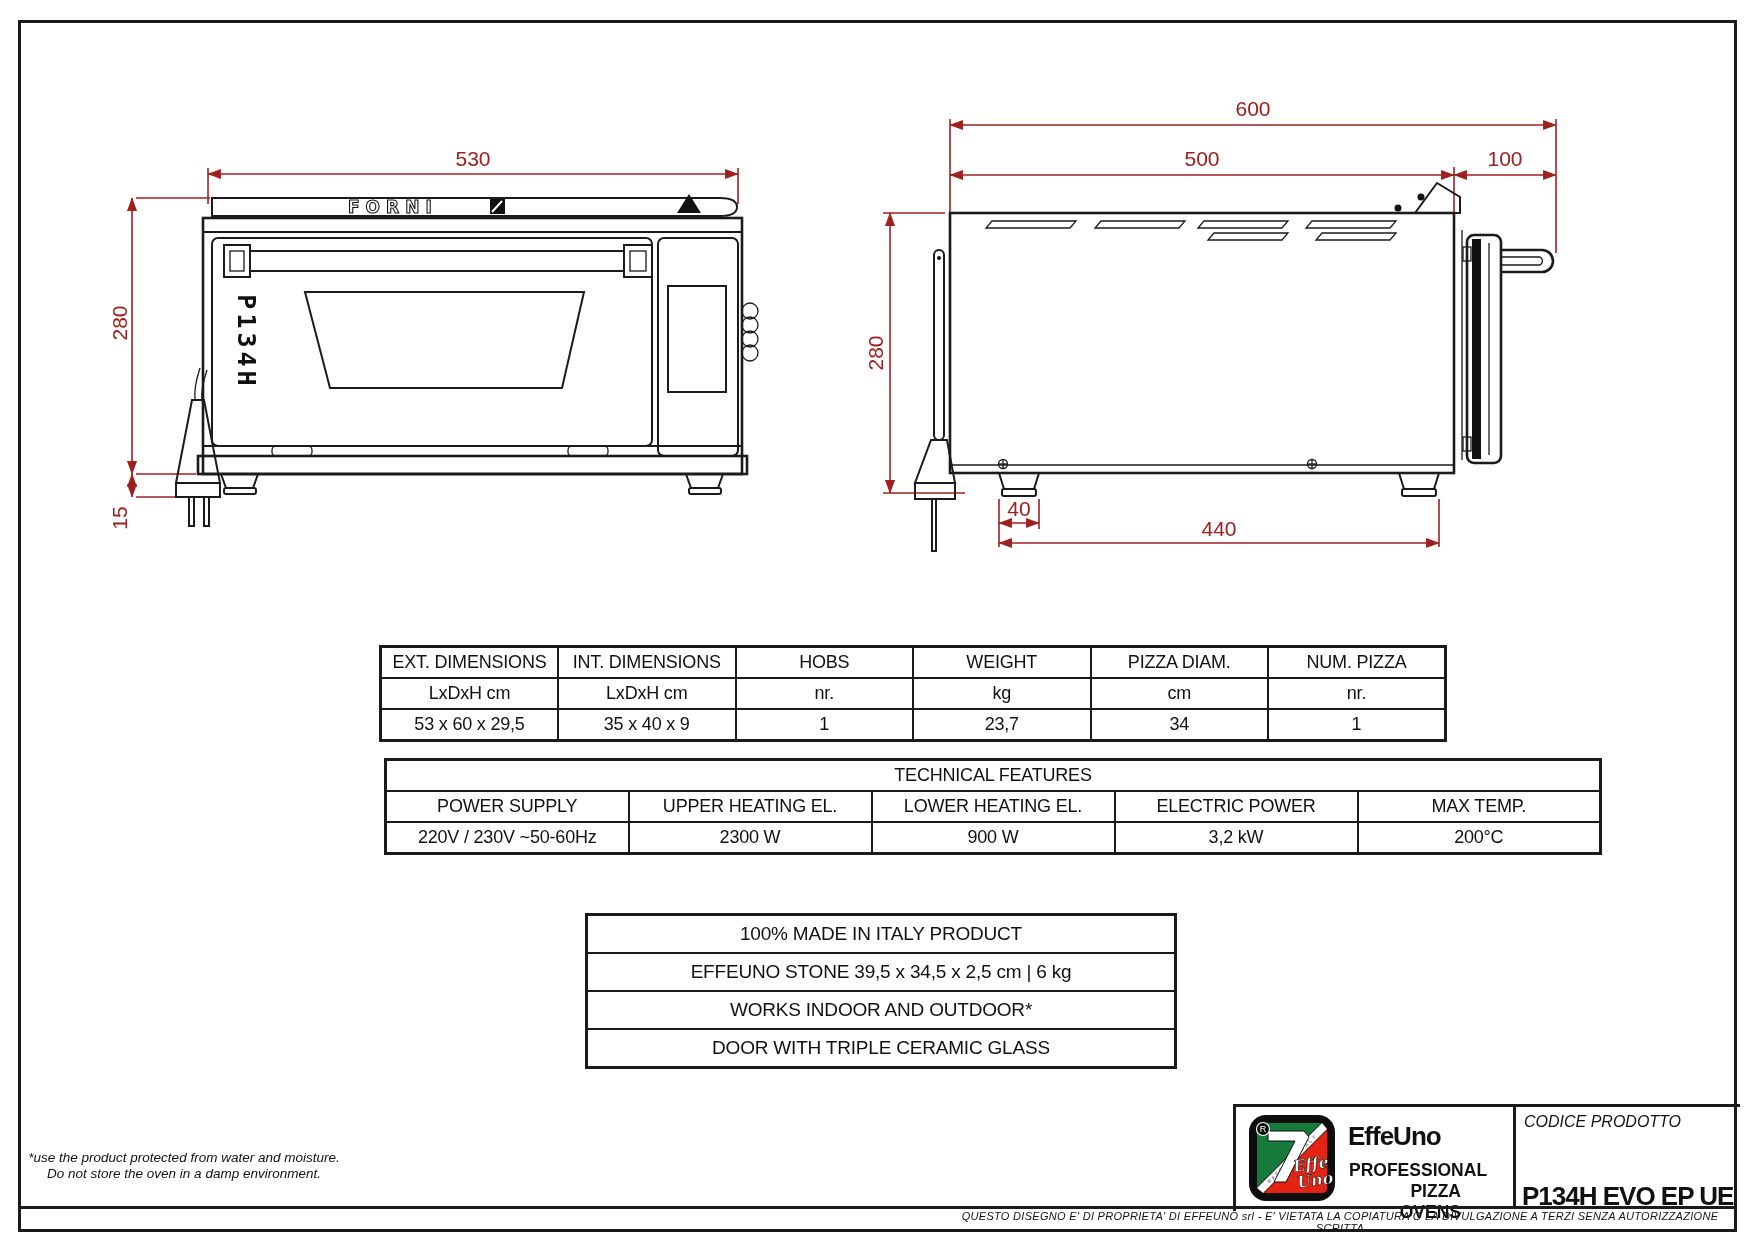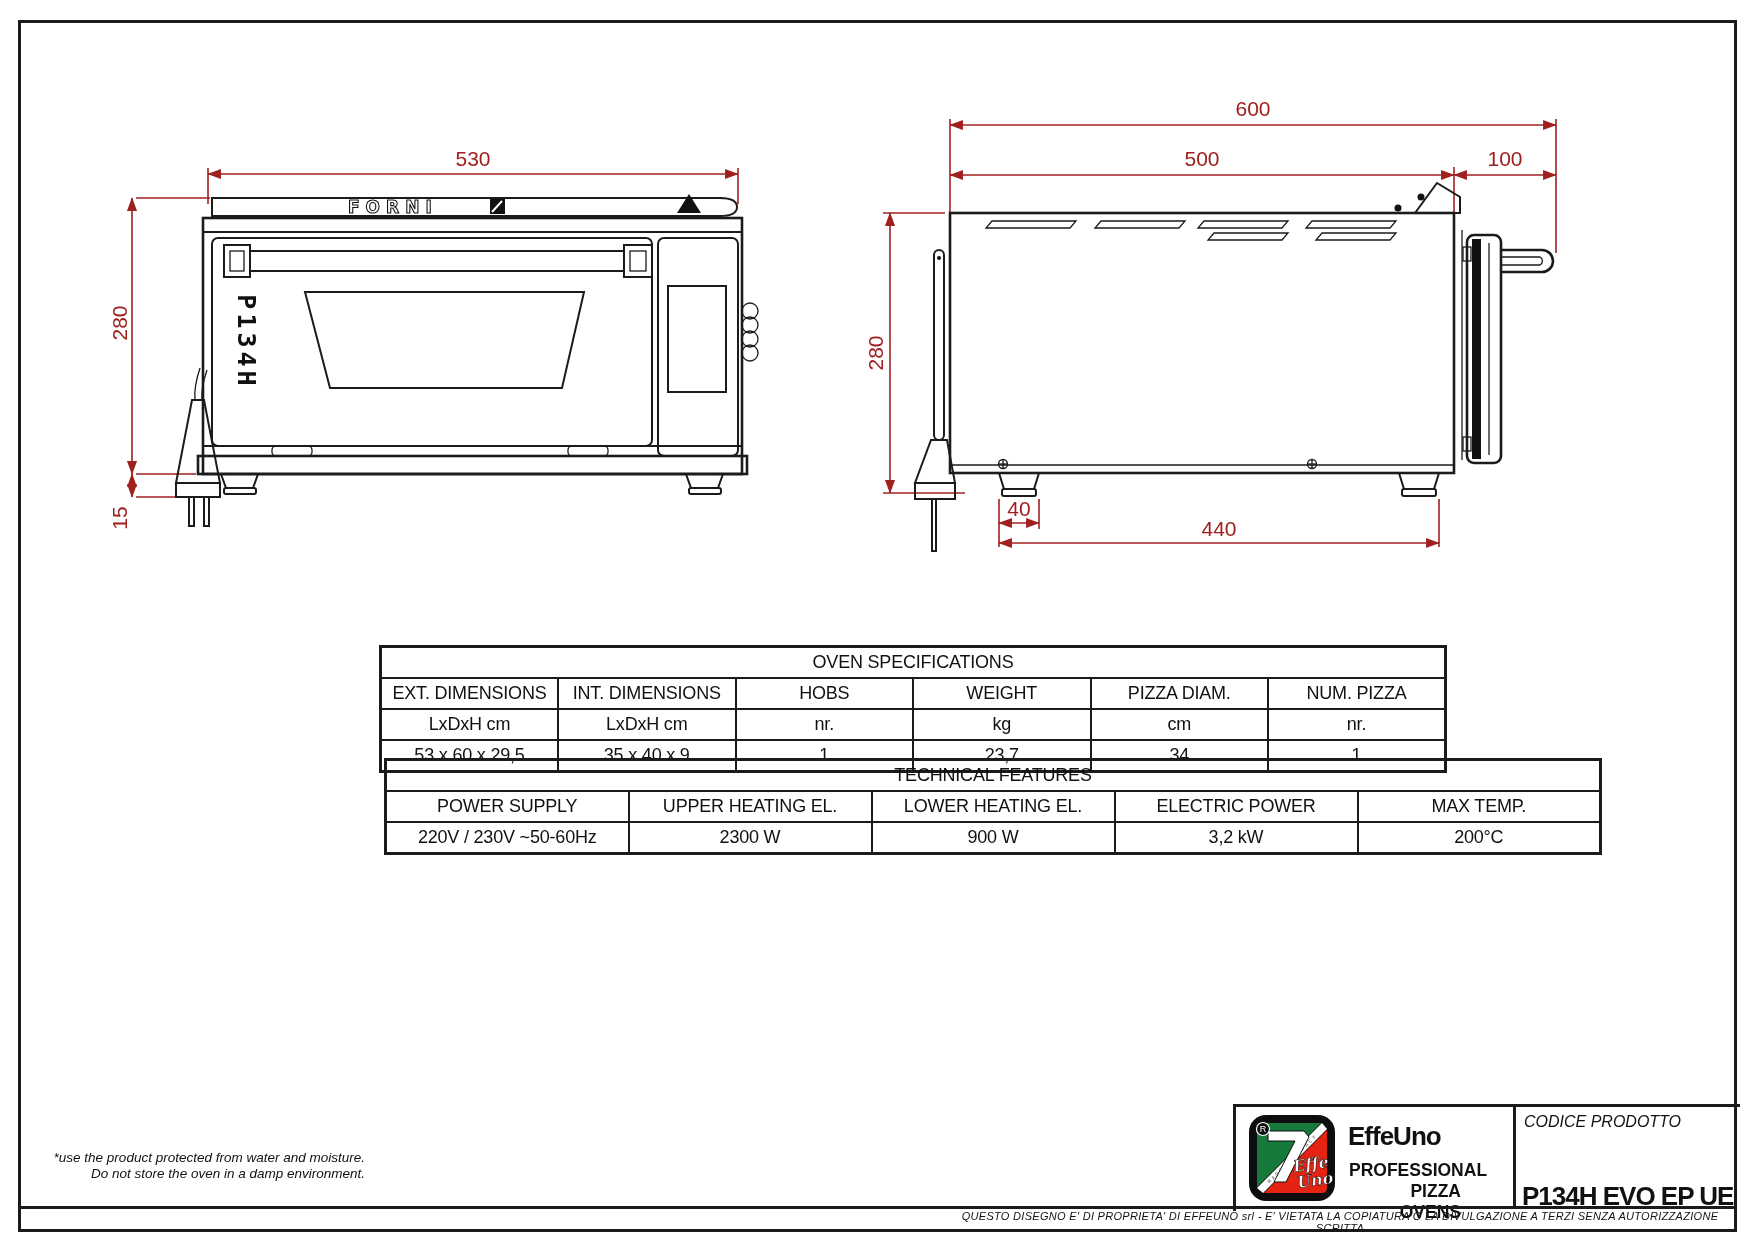--- a/index.html
+++ b/index.html
@@ -8,21 +8,21 @@
   .abs{position:absolute;}
   .frame{left:18px;top:20px;width:1713px;height:1206px;border:3px solid #1b1b1b;}
   .bottom-rule{left:18px;top:1206px;width:1719px;height:3px;background:#1b1b1b;}
 
   table.grid{border-collapse:collapse;table-layout:fixed;border:3px solid #1b1b1b;}
   table.grid td{border:2px solid #1b1b1b;text-align:center;vertical-align:middle;
                 font-size:18px;letter-spacing:-0.2px;padding:0;height:29px;
                 white-space:nowrap;overflow:hidden;}
   table.feat td{height:36px;font-size:19px;}
 
-  .footnote{left:25px;top:1150px;width:340px;text-align:right;
+  .footnote{left:14px;top:1150px;width:340px;text-align:center;
             font-style:italic;font-size:13.5px;line-height:16px;}
   .disclaimer{left:960px;top:1210px;width:760px;text-align:center;
               font-style:italic;font-size:11px;letter-spacing:0.3px;}
 
   .title-block{left:1233px;top:1104px;width:504px;height:104px;
                border-top:3px solid #1b1b1b;border-left:3px solid #1b1b1b;}
   .tb-divider{left:277px;top:0;width:2.5px;height:101px;background:#1b1b1b;}
   .tb-logo{left:12px;top:7px;}
   .brand-name{left:112px;top:14px;font-size:26px;font-weight:bold;letter-spacing:-1px;}
   .brand-sub1{left:113px;top:53px;font-size:17.5px;font-weight:bold;}
@@ -219,23 +219,20 @@
     <g>
       <path class="ln" d="M184,388 L224,388 L219,404 L189,404 Z"></path>
       <rect class="ln" x="187" y="404" width="34" height="7" rx="2"></rect>
       <path class="ln" d="M584,388 L624,388 L619,404 L589,404 Z"></path>
       <rect class="ln" x="587" y="404" width="34" height="7" rx="2"></rect>
     </g>
   </svg>
 
   <table class="abs grid" style="left:379px;top:645px;width:1068px;">
     <tbody>
-        <tr>
-          <td colspan="6">OVEN SPECIFICATIONS</td>
-        </tr>
     <tr>
       <td>EXT. DIMENSIONS</td>
       <td>INT. DIMENSIONS</td>
       <td>HOBS</td>
       <td>WEIGHT</td>
       <td>PIZZA DIAM.</td>
       <td>NUM. PIZZA</td>
     </tr>
     <tr>
       <td>LxDxH cm</td>
@@ -271,20 +268,36 @@
     <tr>
       <td>220V / 230V ~50-60Hz</td>
       <td>2300 W</td>
       <td>900 W</td>
       <td>3,2 kW</td>
       <td>200°C</td>
     </tr>
   </tbody>
     </table>
 
+  <table class="abs grid feat" style="left:585px;top:913px;width:592px;">
+    <tbody>
+        <tr>
+          <td>100% MADE IN ITALY PRODUCT</td>
+        </tr>
+    <tr>
+          <td>EFFEUNO STONE 39,5 x 34,5 x 2,5 cm | 6 kg</td>
+        </tr>
+    <tr>
+          <td>WORKS INDOOR AND OUTDOOR*</td>
+        </tr>
+    <tr>
+          <td>DOOR WITH TRIPLE CERAMIC GLASS</td>
+        </tr>
+  </tbody>
+    </table>
 
   <div class="abs footnote">
     <div>*use the product protected from water and moisture.</div>
     <div>Do not store the oven in a damp environment.</div>
   </div>
 
   <div class="abs title-block">
     <div class="abs tb-divider"></div>
 
     <svg class="abs tb-logo" width="88" height="88" viewBox="0 0 88 88">

